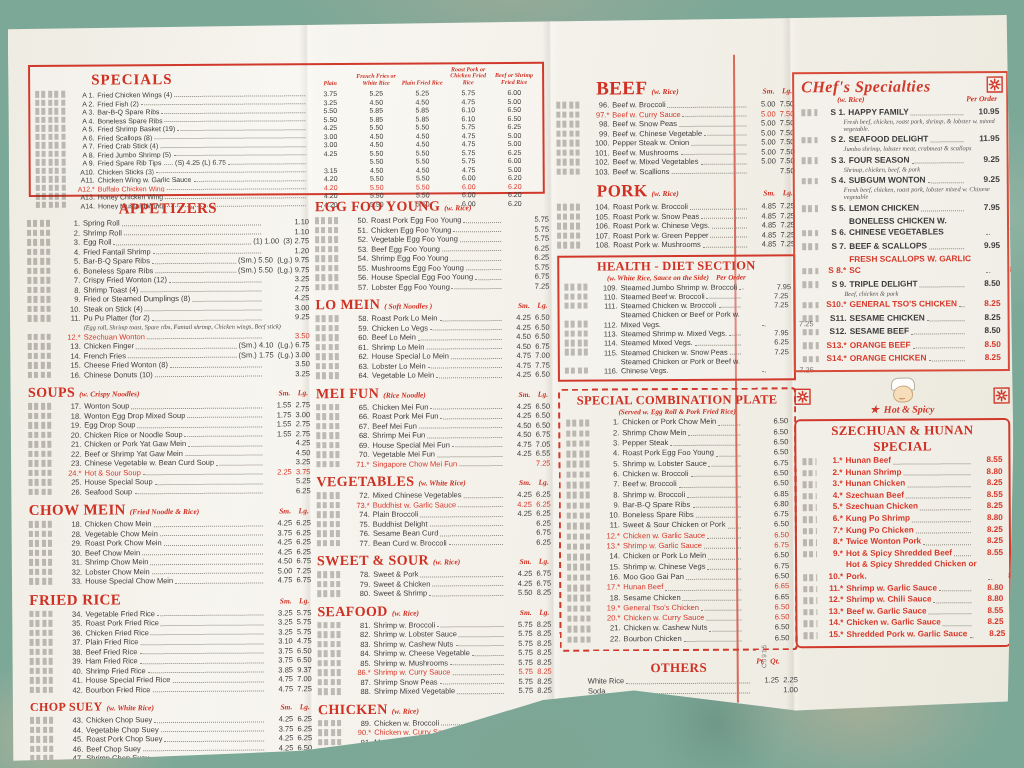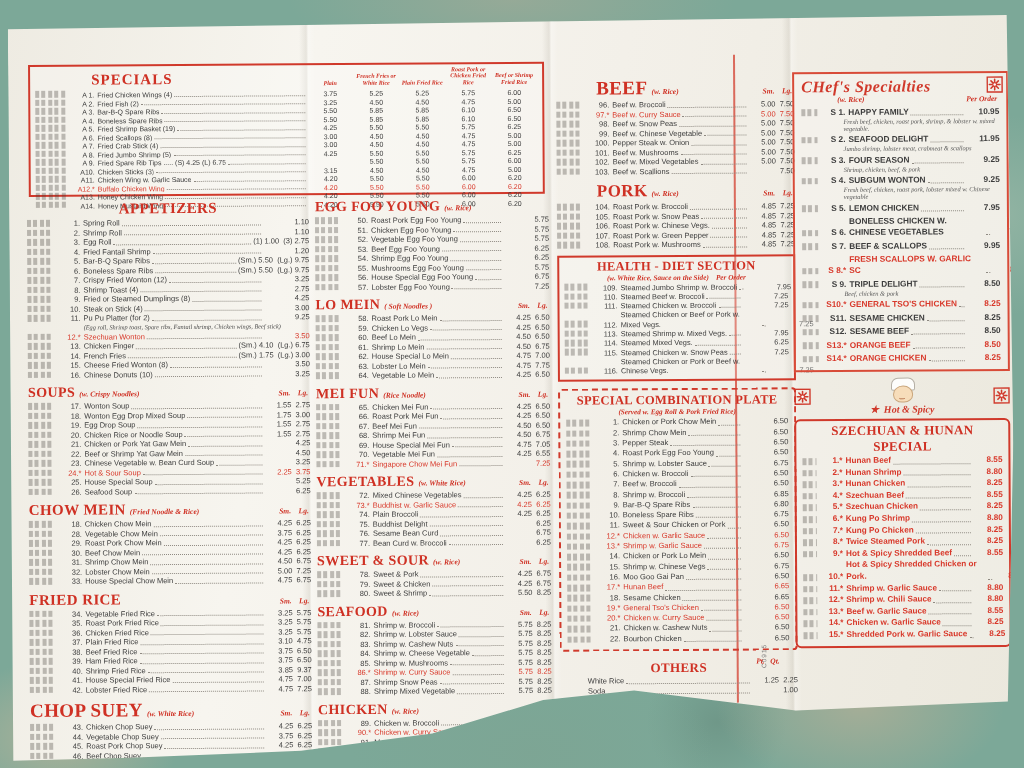--- a/index.html
+++ b/index.html
@@ -649,29 +649,29 @@
             <span class="cjk"></span>
             <span class="num">41.</span>
             <span class="nm">House Special Fried Rice</span>
             <span class="dots"></span>
             <span class="pr">4.75  7.00</span>
           </div>
 
           <div class="row">
             <span class="cjk"></span>
             <span class="num">42.</span>
-            <span class="nm">Lobster Fried Rice</span>
+            <span class="nm">Bourbon Fried Rice</span>
             <span class="dots"></span>
             <span class="pr">4.75  7.25</span>
           </div>
         </div>
     </div>
     <div class="sec">
       <div class="shead">
-          <span class="stitle" style="font-size:19px">CHOP SUEY</span>
+          <span class="stitle" style="font-size:12px">CHOP SUEY</span>
           <span class="ssub">(w. White Rice)</span>
           <span class="scols">Sm.    Lg.</span>
         </div>
       <div>
 
           <div class="row">
             <span class="cjk"></span>
             <span class="num">43.</span>
             <span class="nm">Chicken Chop Suey</span>
             <span class="dots"></span>
@@ -1768,21 +1768,21 @@
             <span class="cjk"></span>
             <span class="num">7.*</span>
             <span class="nm">Kung Po Chicken</span>
             <span class="dots"></span>
             <span class="pr">8.25</span>
           </div>
 
           <div class="row hot">
             <span class="cjk"></span>
             <span class="num">8.*</span>
-            <span class="nm">Twice Steamed Pork</span>
+            <span class="nm">Twice Wonton Pork</span>
             <span class="dots"></span>
             <span class="pr">8.25</span>
           </div>
 
           <div class="row hot">
             <span class="cjk"></span>
             <span class="num">9.*</span>
             <span class="nm">Hot &amp; Spicy Shredded Beef</span>
             <span class="dots"></span>
             <span class="pr">8.55</span>

